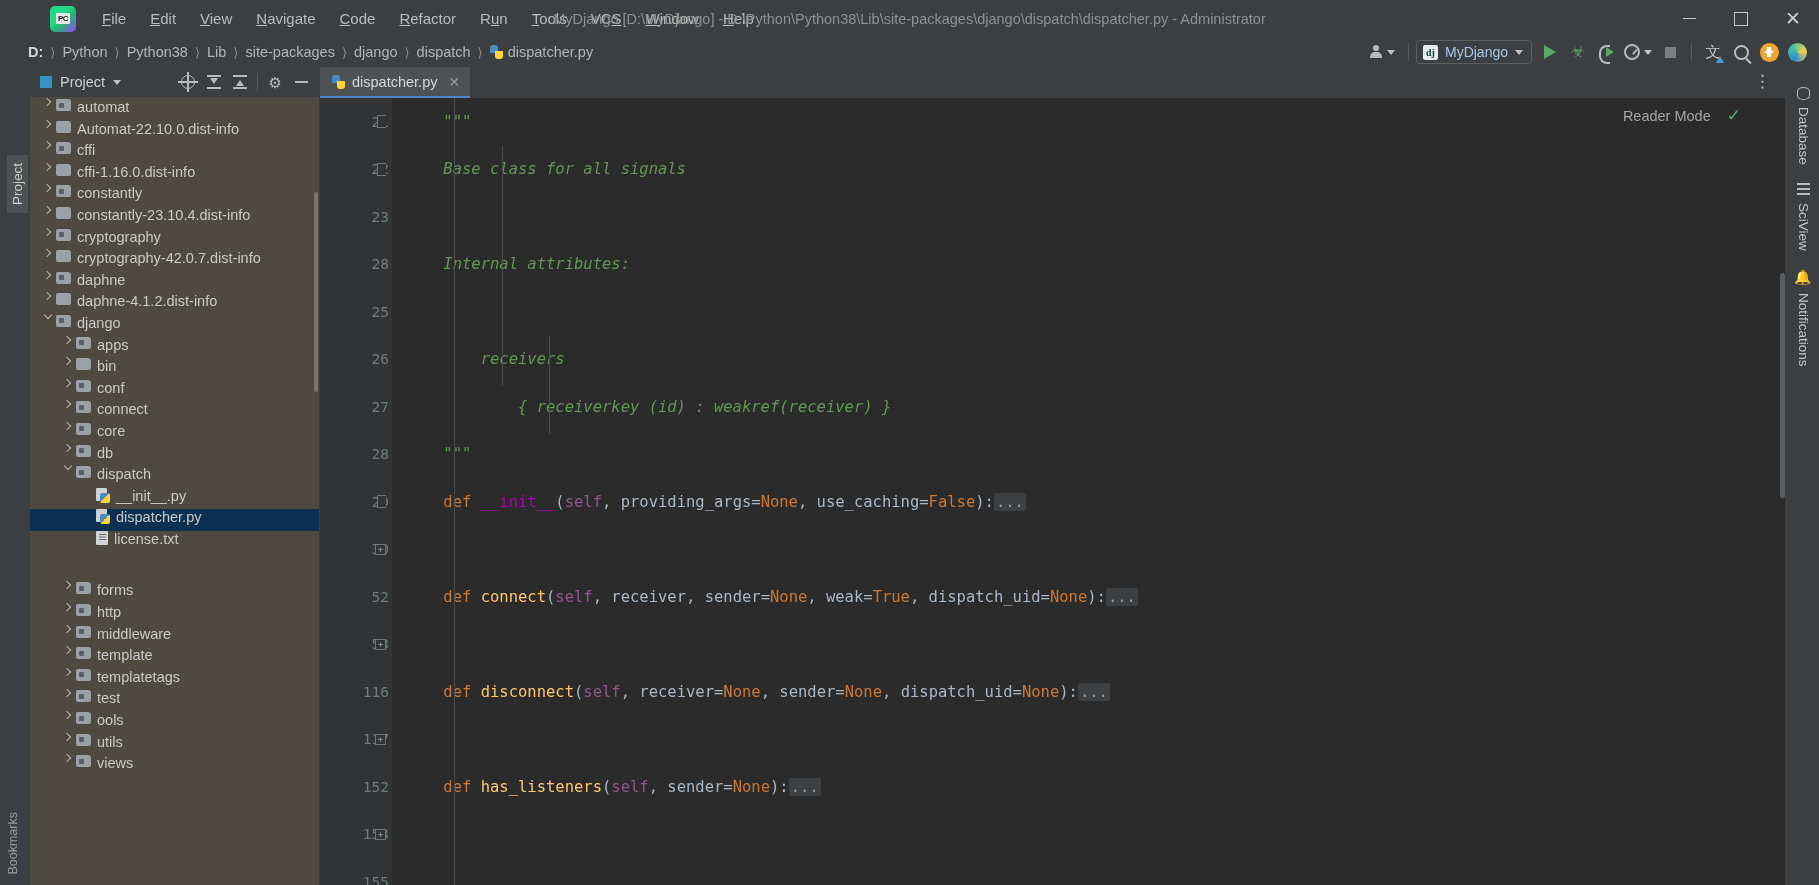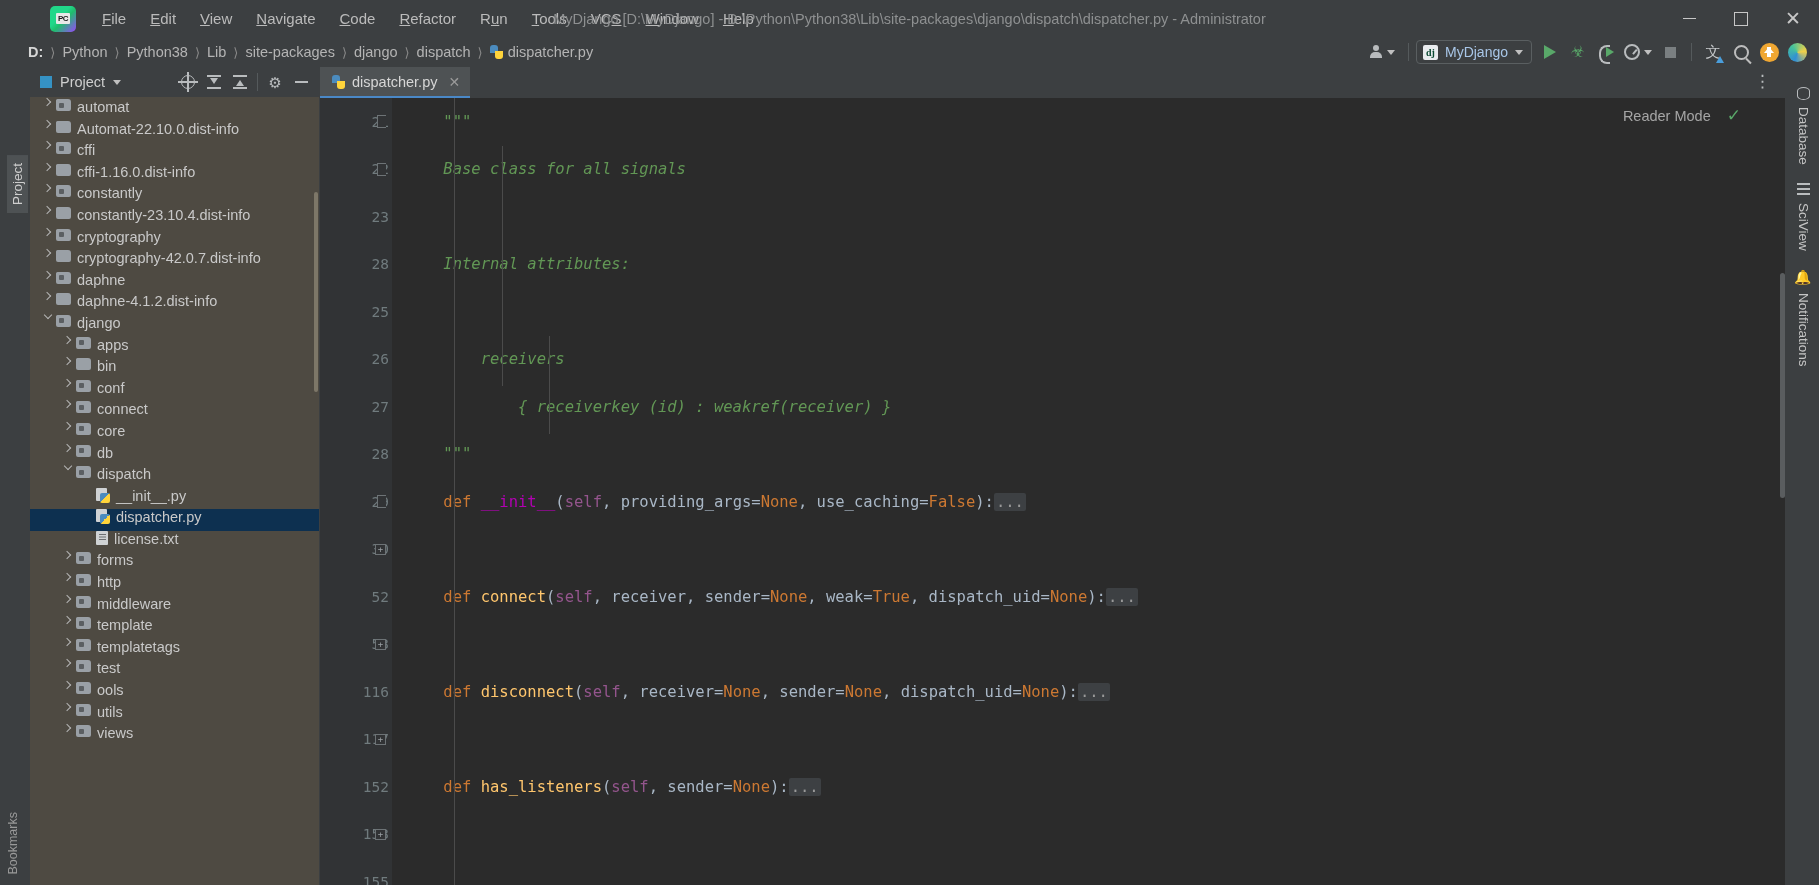--- a/index.html
+++ b/index.html
@@ -571,21 +571,21 @@
           <div class="trow sel" style="padding-left: 50px;">
             <span class="chev"></span>
             <span class="fileicon-py"></span>
             <span>dispatcher.py</span>
           </div>
           <div class="trow" style="padding-left: 50px;">
             <span class="chev"></span>
             <span class="fileicon-txt"></span>
             <span>license.txt</span>
           </div>
-          <div class="trow" style="padding-left: 30px;">
+          <div class="trow" style="padding-left: 30px; margin-top: 30px;">
             <span class="chev">
               <i></i>
             </span>
             <span class="folder pkg"></span>
             <span>forms</span>
           </div>
           <div class="trow" style="padding-left: 30px;">
             <span class="chev">
               <i></i>
             </span>

